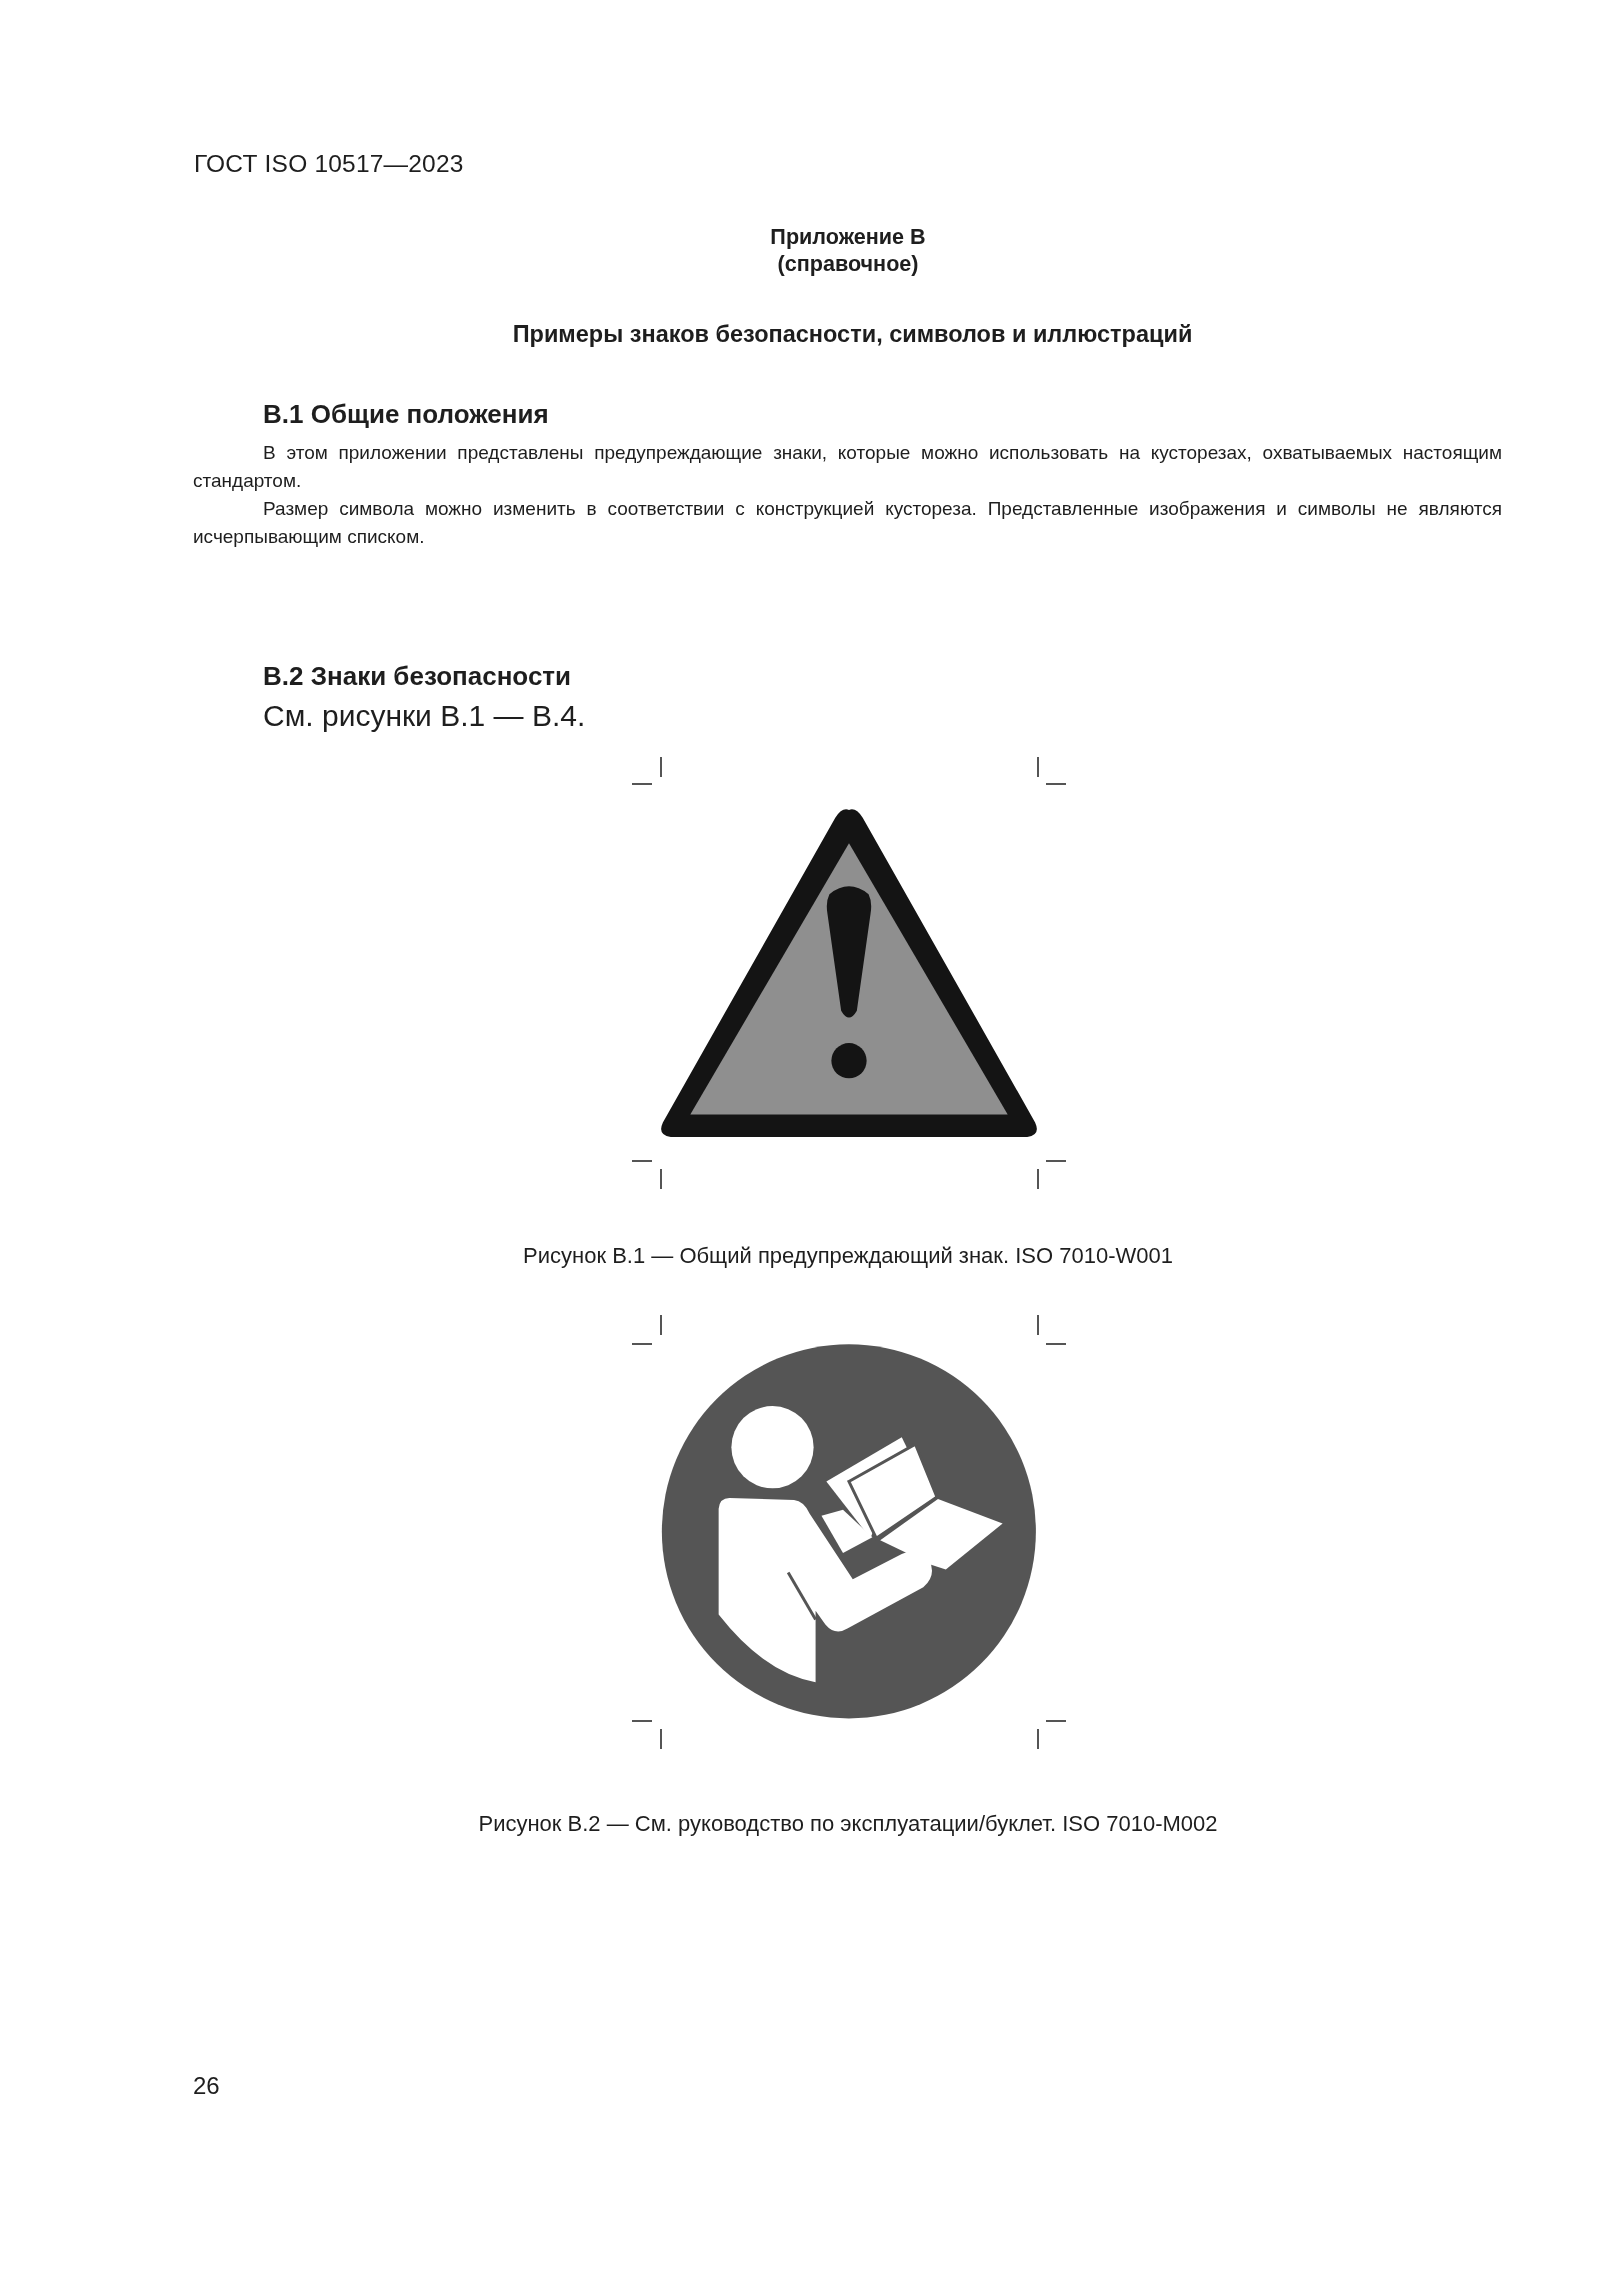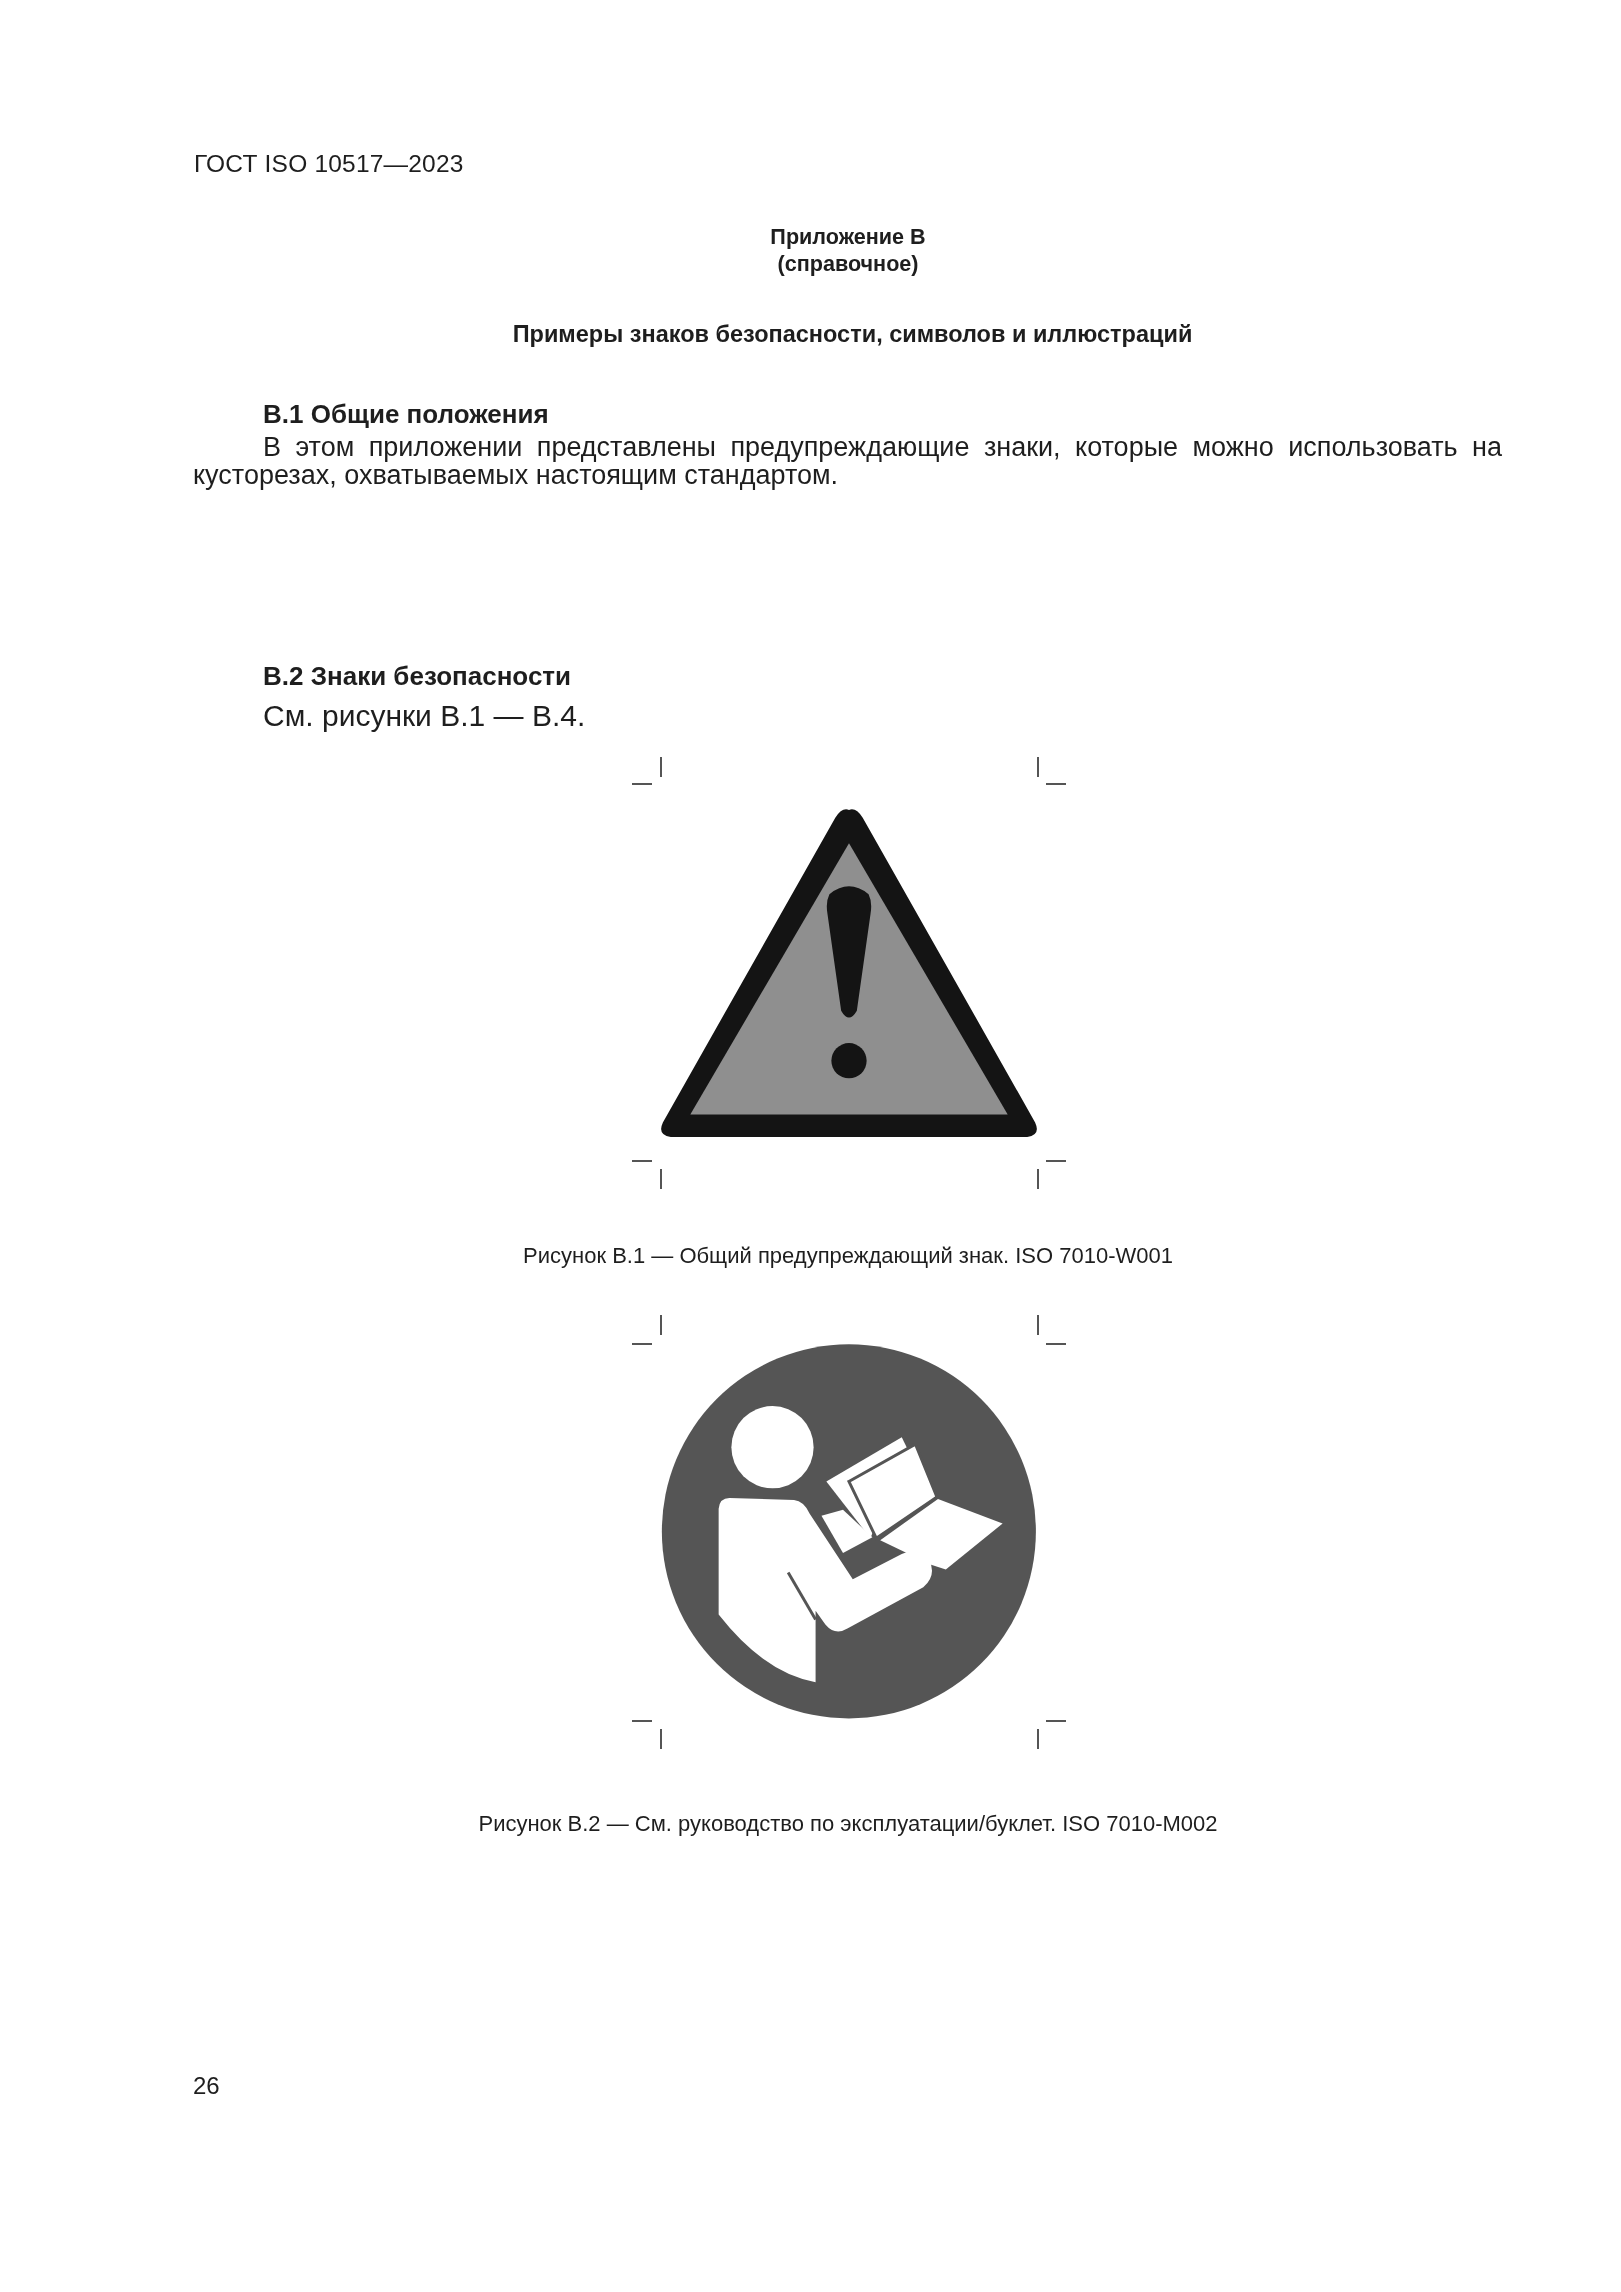--- a/index.html
+++ b/index.html
@@ -3,21 +3,21 @@
 <meta charset="utf-8">
 <style>
   html, body { margin: 0; padding: 0; background: #ffffff; }
   body { width: 1621px; height: 2293px; position: relative; overflow: hidden;
          font-family: "Liberation Sans", sans-serif; color: #1e1e1e; }
   .abs { position: absolute; }
   .doc-code { left: 194px; top: 150px; font-size: 24.5px; font-weight: normal; letter-spacing: 0.2px; }
   .annex { left: 0; width: 1696px; top: 224px; text-align: center; font-size: 21.6px; font-weight: bold; line-height: 26.5px; }
   .annex-title { left: 0; width: 1705px; top: 321px; text-align: center; font-size: 23.5px; font-weight: bold; }
   .section-head { left: 263px; font-size: 26px; font-weight: bold; }
-  .body-text { left: 193px; width: 1309px; font-size: 27px; line-height: 28px; text-align: justify; }
+  .body-text { left: 193px; width: 1309px; font-size: 19px; line-height: 28px; text-align: justify; margin-top: 6px; }
   .body-text p { margin: 0; text-indent: 70px; }
   .note { left: 263px; font-size: 30px; }
   .caption { left: 0; width: 1696px; text-align: center; font-size: 22px; }
   .crop { position: absolute; background: #555; }
   .page-num { left: 193px; top: 2072px; font-size: 24px; }
   svg { display: block; }
 </style>
 </head>
 <body>
 
@@ -25,20 +25,21 @@
 
 <div class="abs annex">
   <div>Приложение В</div>
   <div>(справочное)</div>
 </div>
 <div class="abs annex-title">Примеры знаков безопасности, символов и иллюстраций</div>
 
 <div class="abs section-head" style="top:399px;">В.1 Общие положения</div>
 <div class="abs body-text" style="top:433px;">
   <p>В этом приложении представлены предупреждающие знаки, которые можно использовать на кусторезах, охватываемых настоящим стандартом.</p>
+  <p>Размер символа можно изменить в соответствии с конструкцией кустореза. Представленные изображения и символы не являются исчерпывающим списком.</p>
 </div>
 
 <div class="abs section-head" style="top:661px;">В.2 Знаки безопасности</div>
 <div class="abs note" style="top:699px;">См. рисунки В.1 — В.4.</div>
 
 <div>
   <div class="crop" style="left:660px; top:757px; width:1.5px; height:19.6px;"></div>
   <div class="crop" style="left:632px; top:783px; width:19.6px; height:1.5px;"></div>
   <div class="crop" style="left:1037px; top:757px; width:1.5px; height:19.6px;"></div>
   <div class="crop" style="left:1046px; top:783px; width:19.6px; height:1.5px;"></div>

